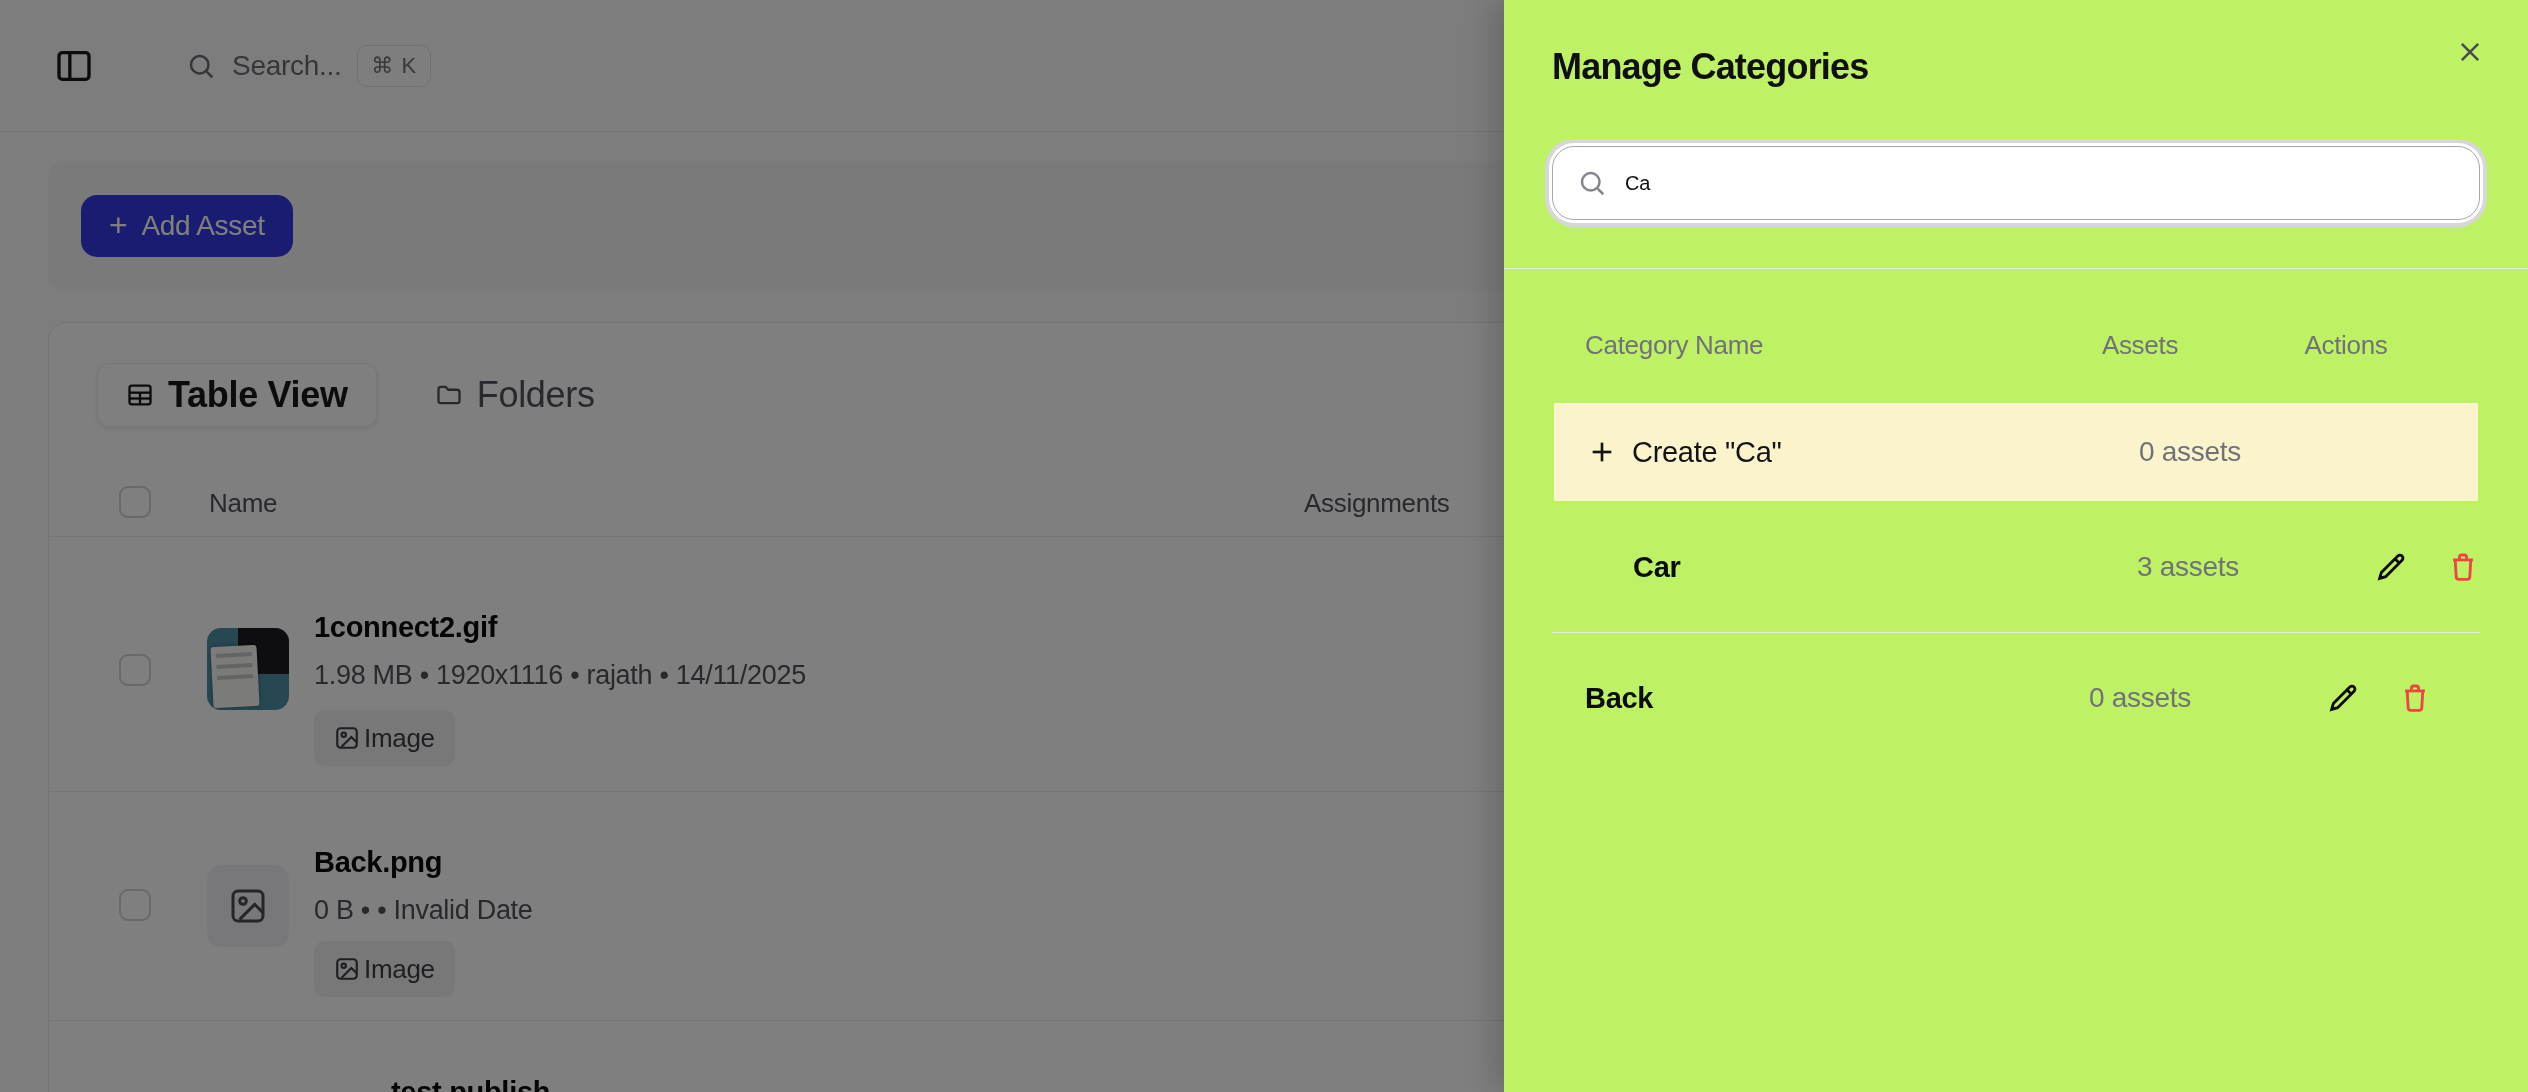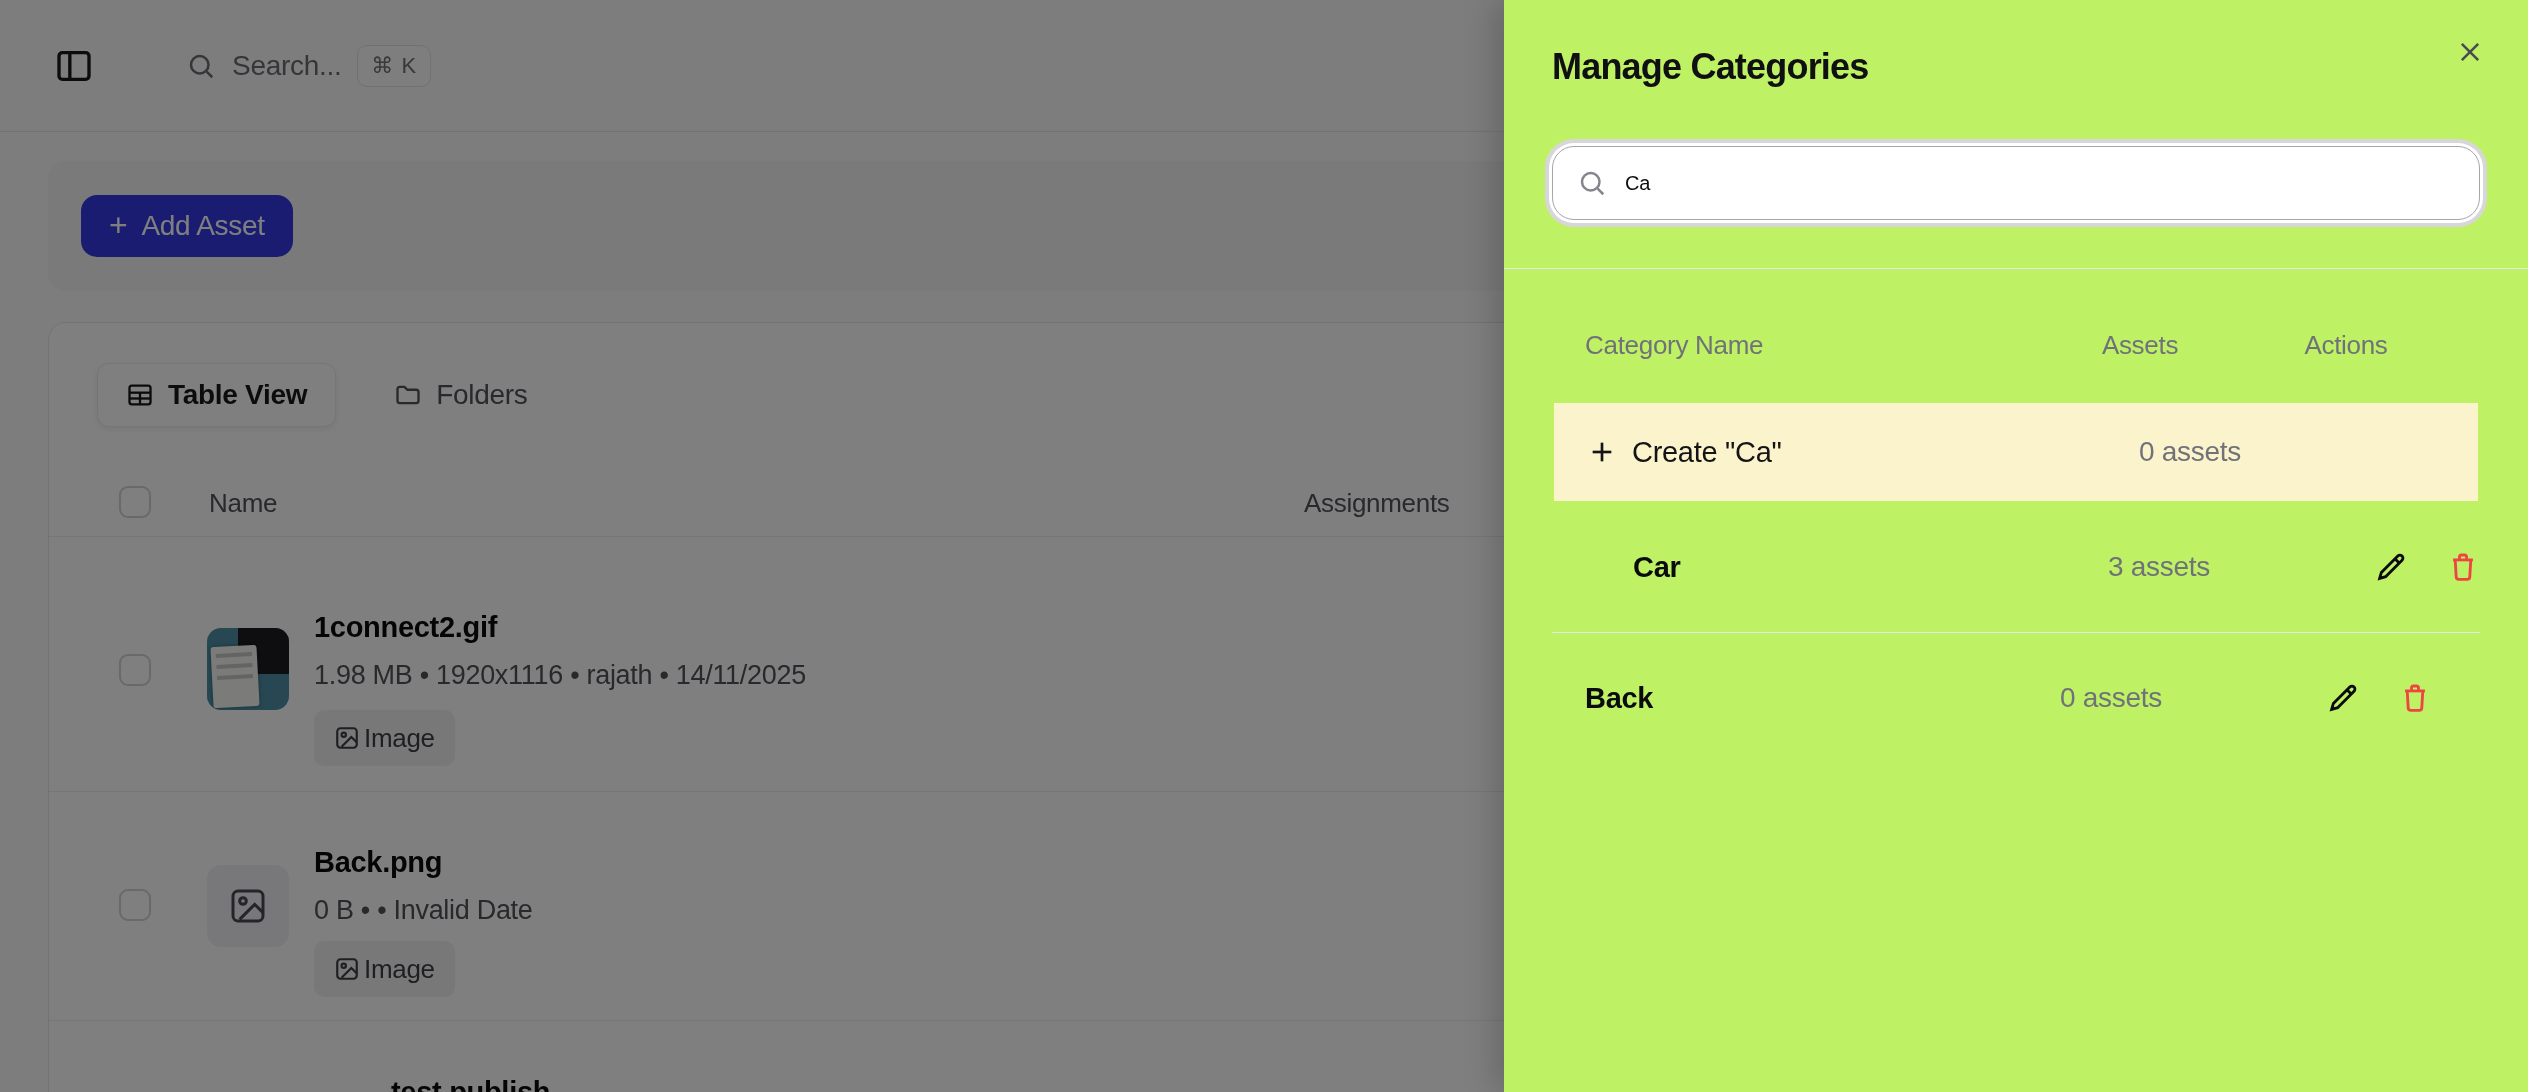--- a/index.html
+++ b/index.html
@@ -33,21 +33,21 @@
     display:inline-flex; align-items:center; gap:14px; padding:0 28px;
     background:#3339e1; color:#fff; border:none; border-radius:16px;
     font-size:28px; font-family:inherit; cursor:pointer; letter-spacing:-0.3px;
   }
   .btn-primary .plus { font-size:32px; font-weight:400; line-height:1; margin-top:-3px; }
   .content-card {
     position:absolute; left:48px; top:322px; width:2432px; height:1000px;
     background:#ffffff; border:1px solid #e7e7ea; border-radius:18px;
   }
   .tabs { position:absolute; left:48px; top:40px; display:flex; align-items:center; gap:30px; }
-  .tab { display:flex; align-items:center; gap:14px; height:64px; padding:0 28px; border-radius:12px; font-size:28px; color:#52525b; cursor:pointer; }
+  .tab { display:flex; align-items:center; gap:14px; height:64px; padding:0 28px; border-radius:12px; font-size:36px; color:#52525b; cursor:pointer; }
   .tab.active {
     background:#fff; color:#18181b; font-weight:700;
     border:1px solid #ececef; box-shadow:0 2px 6px rgba(0,0,0,0.08);
   }
   .checkbox {
     width:32px; height:32px; border:2px solid #d2d2d7; border-radius:9px; background:transparent; cursor:pointer;
   }
   .t-header { position:absolute; left:0; right:0; top:148px; height:66px; border-bottom:1px solid #ececef; }
   .t-header .checkbox { position:absolute; left:70px; top:15px; }
   .col-name { position:absolute; left:160px; top:17px; font-size:26px; color:#52525b; }
@@ -94,21 +94,21 @@
   .cat-header .h-actions { position:absolute; left:762px; width:160px; text-align:center; }
   .create-row {
     position:absolute; left:50px; top:403px; width:924px; height:98px;
     background:#fbf3cb; display:flex; align-items:center; cursor:pointer;
   }
   .create-row .c-label { position:absolute; left:78px; font-size:29px; color:#141416; display:flex; align-items:center; }
   .create-plus { position:absolute; left:32px; top:33px; }
   .create-row .c-assets { position:absolute; left:556px; width:160px; text-align:center; font-size:28px; color:#71717a; }
   .cat-row { position:absolute; left:0; right:0; height:131px; }
   .cat-row .c-name { position:absolute; left:81px; top:50%; transform:translateY(-50%); font-size:29px; font-weight:700; color:#0b0b0d; }
-  .cat-row .c-assets { position:absolute; left:556px; width:160px; text-align:left; top:50%; transform:translateY(-50%); font-size:28px; color:#71717a; }
+  .cat-row .c-assets { position:absolute; left:556px; width:160px; text-align:center; top:50%; transform:translateY(-50%); font-size:28px; color:#71717a; }
   .icon-btn { position:absolute; top:50%; transform:translate(-50%,-50%); width:48px; height:48px; display:flex; align-items:center; justify-content:center; background:none; border:none; cursor:pointer; }
   .edit-btn { left:839px; }
   .delete-btn { left:911px; }
   .cat-divider { position:absolute; left:48px; width:928px; height:1px; background:#e7e7ea; }
 </style>
 </head>
 <body>
 
 <div class="app">
   <div class="topbar">

